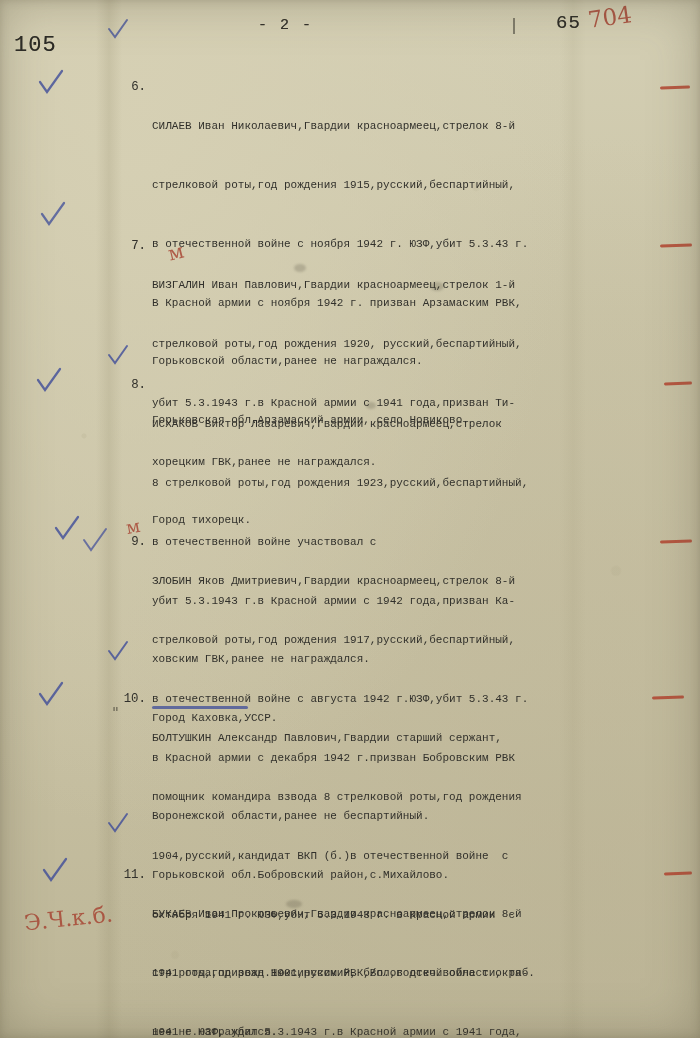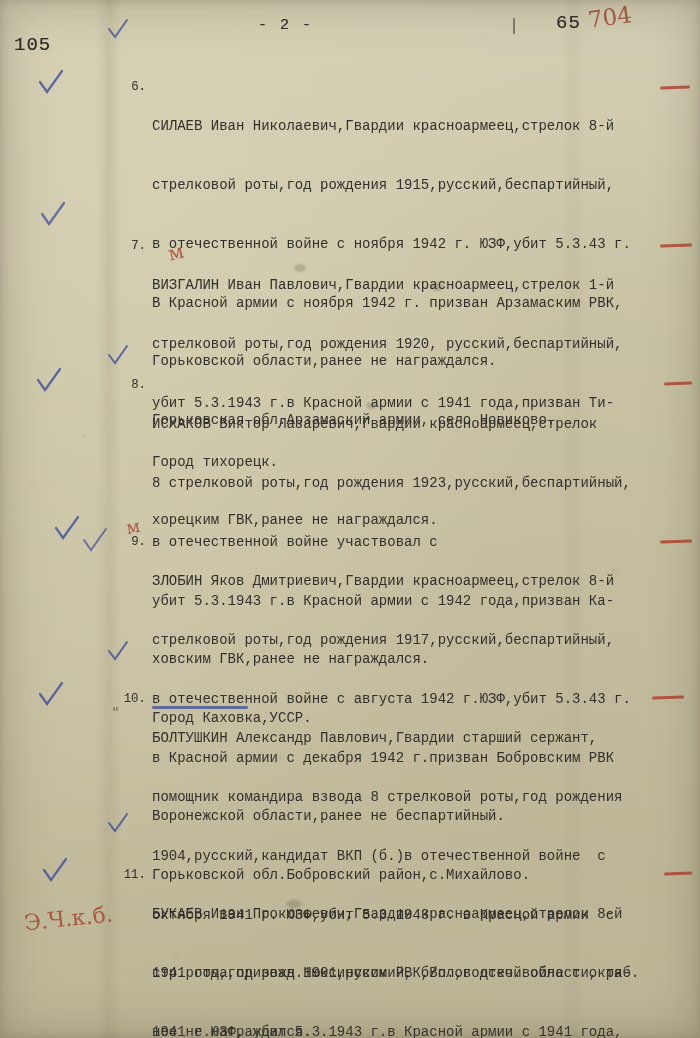--- a/index.html
+++ b/index.html
@@ -55,21 +55,21 @@
     text-shadow: 0 0 0.6px rgba(40,38,30,.55);
   }
   .hdr {
     position: absolute;
     white-space: pre;
     font-family: "Liberation Mono", monospace;
   }
   
   #page-num-left {
     left: 14px; top: 36px;
-    font-size: 19px;
+    font-size: 22px;
     color: #2b2a26;
     letter-spacing: 1px;
   }
   #page-dash-2 {
     left: 258px; top: 16px;
     font-size: 15px;
     letter-spacing: 2px;
     color: #33312b;
   }
   #page-num-right {
@@ -107,21 +107,21 @@
     width: 34px;
     text-align: right;
     white-space: pre;
     font-size: 12.4px;
     line-height: 19.6px;
     color: #31302b;
   }
   .entry .body {
     margin-left: 40px;
     white-space: pre;
-    font-size: 14px;
+    font-size: 11px;
     line-height: 19.6px;
     color: #31302b;
   }
   .entry .body .ln { display: block; }
 
   
   .check {
     position: absolute;
     width: 30px;
     height: 30px;
@@ -189,22 +189,22 @@
       <span class="ln">Горьковская обл.Арзамаский армии, село Новиково.</span>
     </div>
   </div>
 
   <div class="entry" style="top:237px">
     <div class="num">7.</div>
     <div class="body">
       <span class="ln">ВИЗГАЛИН Иван Павлович,Гвардии красноармеец,стрелок 1-й</span>
       <span class="ln">стрелковой роты,год рождения 1920, русский,беспартийный,</span>
       <span class="ln">убит 5.3.1943 г.в Красной армии с 1941 года,призван Ти-</span>
+      <span class="ln">хорецким ГВК,ранее не награждался.</span>
       <span class="ln">Город тихорецк.</span>
-      <span class="ln">хорецким ГВК,ранее не награждался.</span>
     </div>
   </div>
 
   <div class="entry" style="top:376px">
     <div class="num">8.</div>
     <div class="body">
       <span class="ln">ИСХАКОВ Виктор Лазаревич,Гвардии красноармеец,стрелок</span>
       <span class="ln">8 стрелковой роты,год рождения 1923,русский,беспартийный,</span>
       <span class="ln">в отечественной войне участвовал с</span>
       <span class="ln">убит 5.3.1943 г.в Красной армии с 1942 года,призван Ка-</span>

